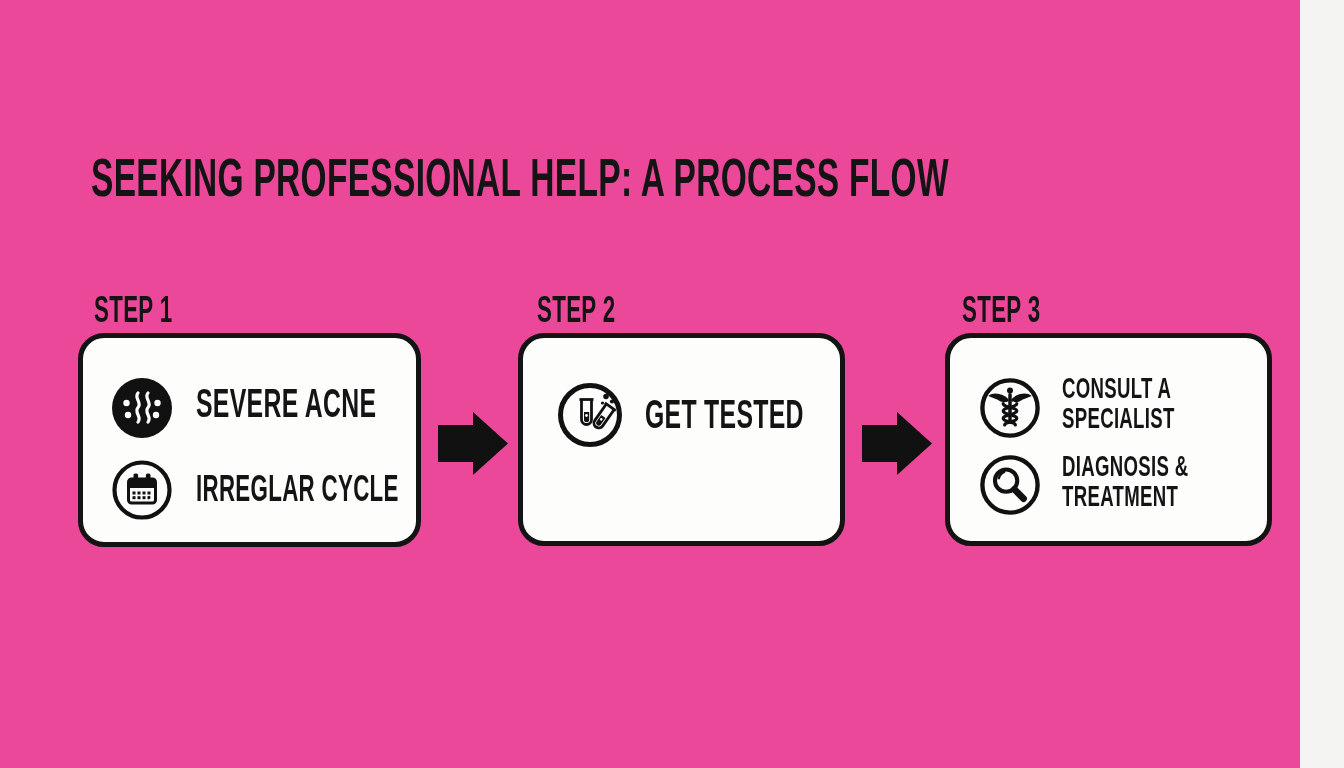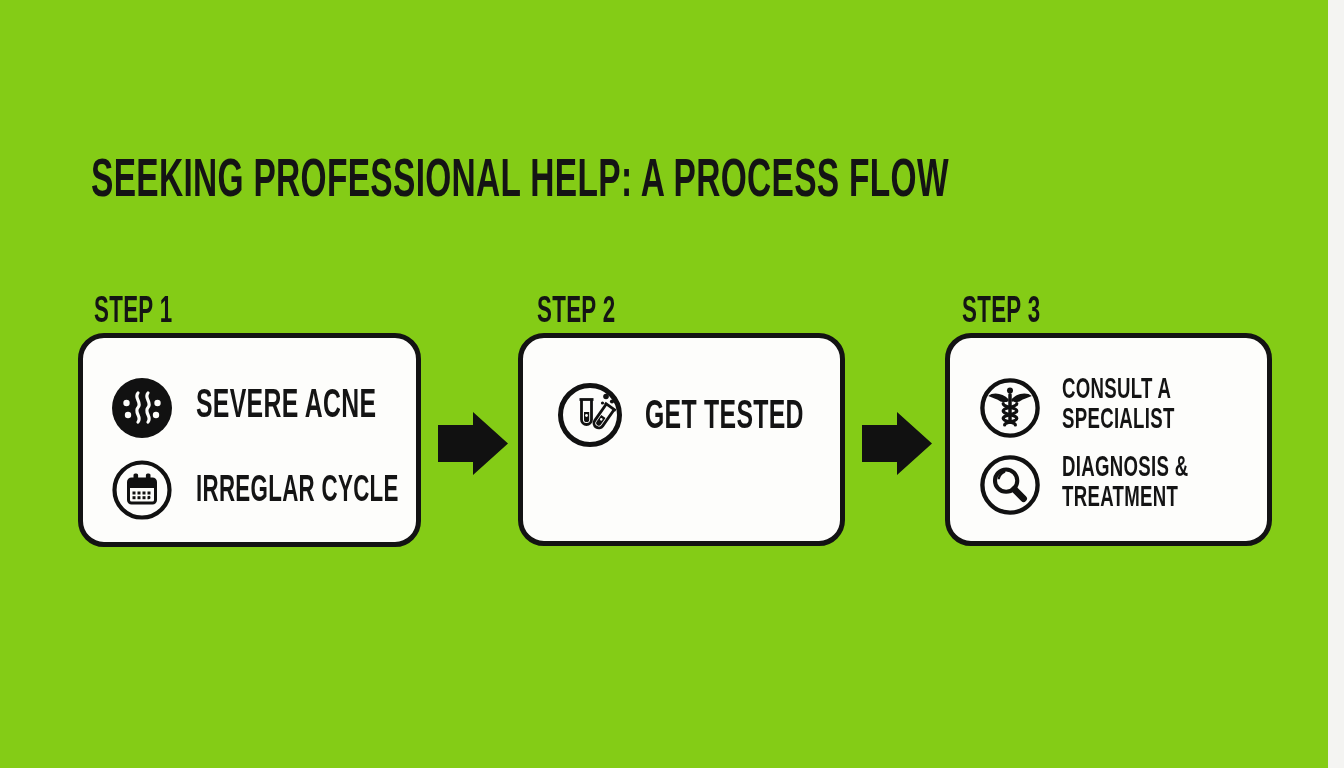--- a/index.html
+++ b/index.html
@@ -3,22 +3,21 @@
 <meta charset="utf-8">
 <style>
   html, body { margin: 0; padding: 0; }
   body {
     width: 1344px; height: 768px; overflow: hidden;
     background: #f4f4f2;
     font-family: "Liberation Sans", "DejaVu Sans", sans-serif;
   }
   .canvas {
     position: relative; width: 1300px; height: 768px;
-    background: #84cc16;
-    padding-left: 28px;
+    background: #ec4899;
   }
   
   .cond {
     position: absolute;
     font-weight: 700;
     color: #141414;
     white-space: nowrap;
     transform: scaleX(0.62);
     transform-origin: left top;
     letter-spacing: 0.5px;

